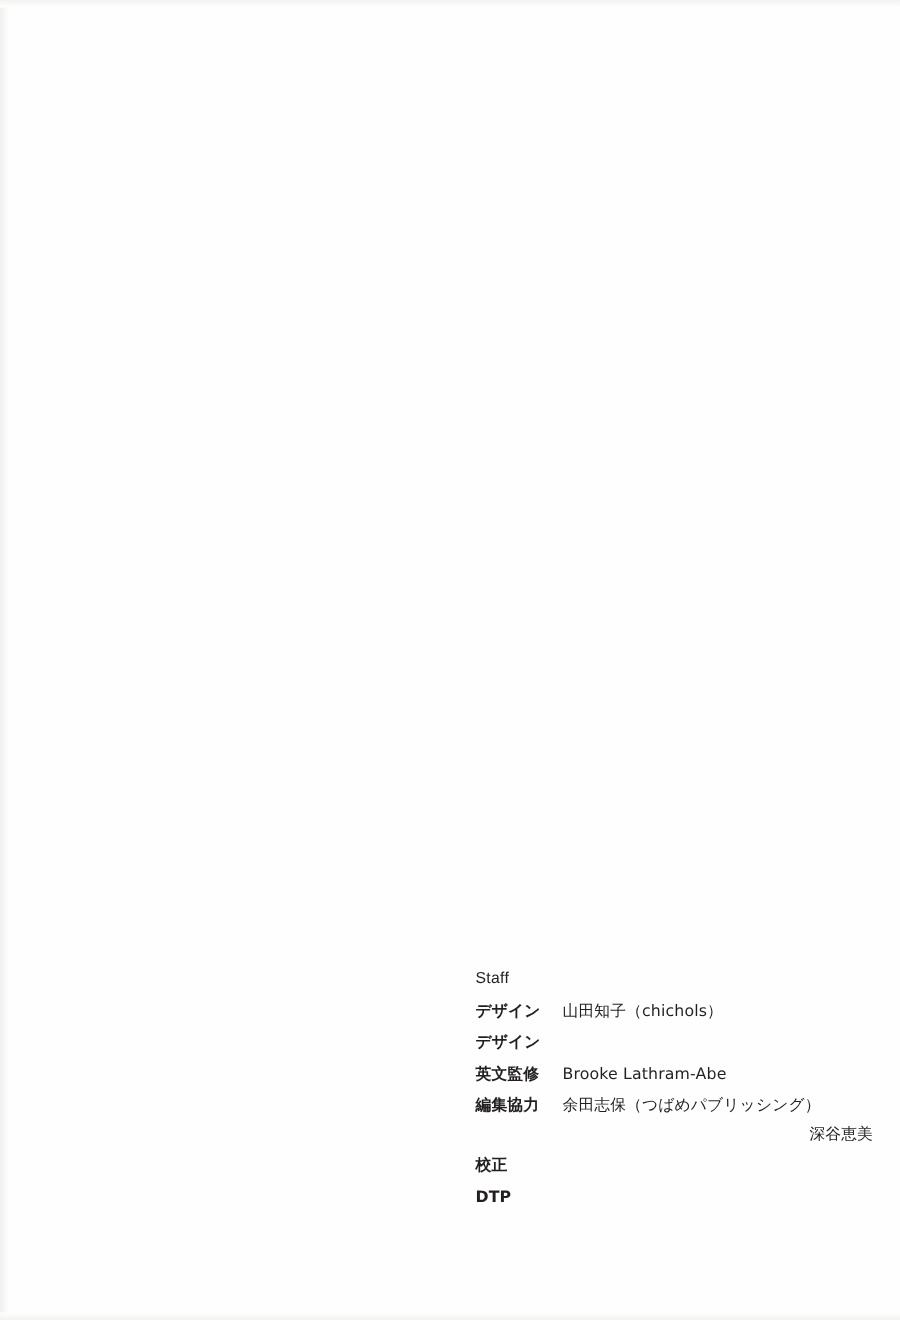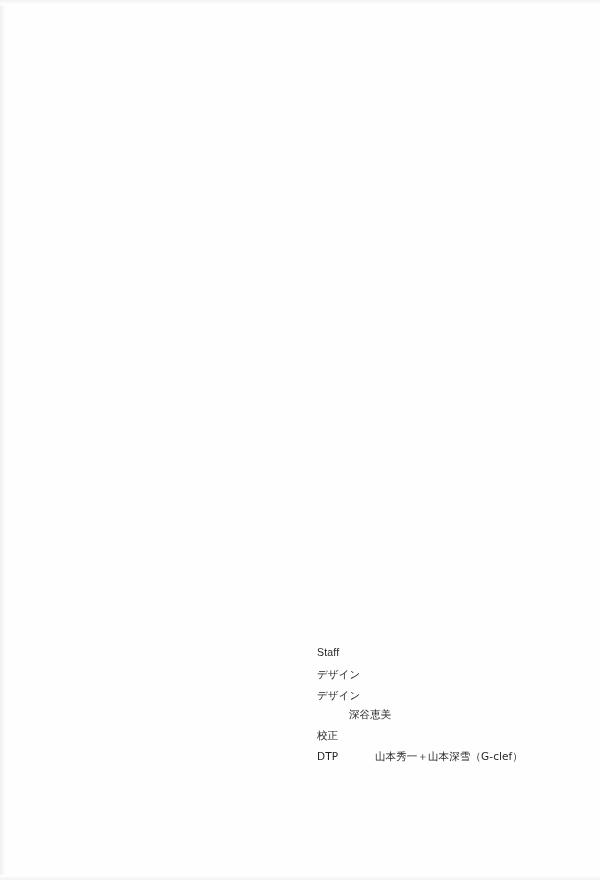--- a/index.html
+++ b/index.html
@@ -68,64 +68,74 @@
     line-height: 15px;
     color: #231f20;
   }
   .staff-row.tight {
     margin-bottom: 6px;
   }
   .staff-label {
     width: 58px;
     flex: 0 0 58px;
     letter-spacing: 0.1px;
+    font-weight: bold;
   }
   .staff-value {
     flex: 1 1 auto;
     letter-spacing: 0.1px;
   }
   .staff-subvalue {
-    margin-left: 32px;
+    margin-left: 72px;
     font-size: 10.5px;
     line-height: 15px;
     margin-top: -2px;
     margin-bottom: 6px;
     letter-spacing: 0.1px;
+    text-align: right;
   }
   .jp {
     font-family: "DejaVu Sans", "Liberation Sans", sans-serif;
   }
 </style>
 </head>
 <body>
 
 <div class="page">
 
   <div class="page-edge-left"></div>
   <div class="page-edge-top"></div>
   <div class="page-edge-bottom"></div>
 
   <div class="staff-block">
 
     <div class="staff-heading">Staff</div>
 
     <div class="staff-row">
       <div class="staff-label jp">デザイン</div>
+      <div class="staff-value jp">山田知子（chichols）</div>
     </div>
 
     <div class="staff-row">
       <div class="staff-label jp">デザイン</div>
     </div>
 
+    <div class="staff-row">
+      <div class="staff-label jp">英文監修</div>
+      <div class="staff-value jp">Brooke Lathram-Abe</div>
+    </div>
 
+    <div class="staff-row tight">
+      <div class="staff-label jp">編集協力</div>
+      <div class="staff-value jp">余田志保（つばめパブリッシング）</div>
+    </div>
     <div class="staff-subvalue jp">深谷恵美</div>
 
     <div class="staff-row">
       <div class="staff-label jp">校正</div>
     </div>
 
     <div class="staff-row">
       <div class="staff-label jp">DTP</div>
-      <div class="staff-value jp">山本秀一＋山本深雪（G-clef）</div>
     </div>
 
   </div>
 </div>
 
 </body></html>

